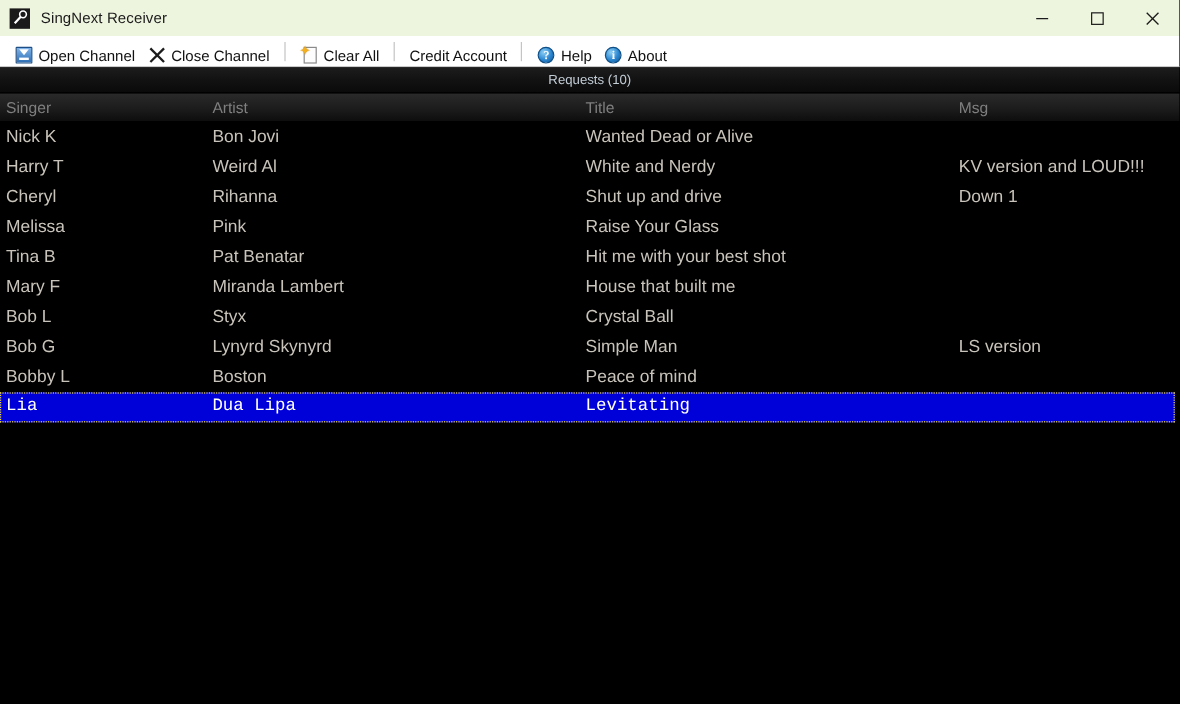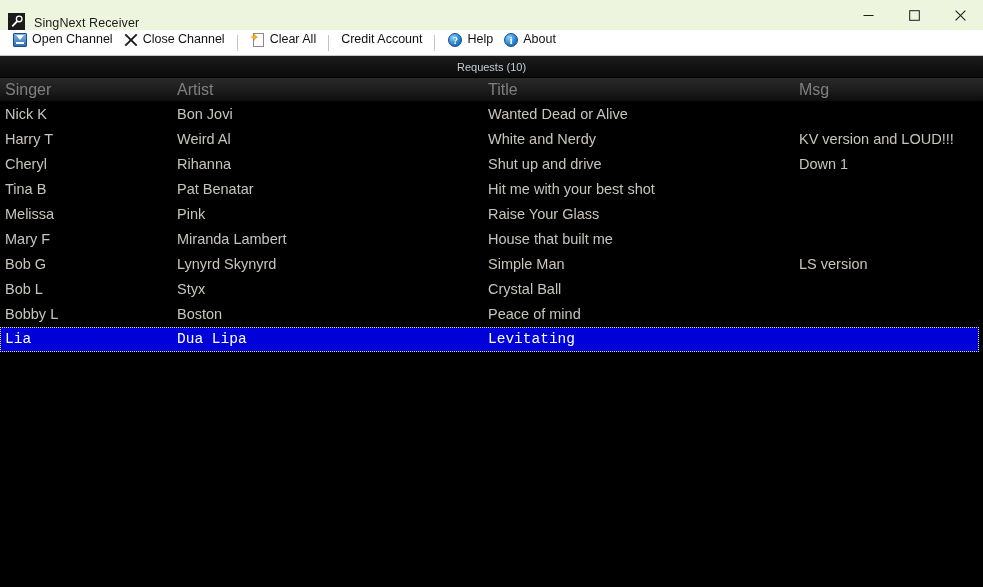--- a/index.html
+++ b/index.html
@@ -19,21 +19,21 @@
     background: #000000;
     display: flex;
     flex-direction: column;
   }
 
   
   .titlebar {
     height: 30px;
     background: #eef5df;
     display: flex;
-    align-items: flex-end;
+    align-items: center;
     flex: 0 0 30px;
     position: relative;
   }
   .titlebar-icon {
     width: 17px;
     height: 17px;
     margin-left: 8px;
     margin-right: 9px;
     background: #1a1a1a;
     display: flex;
@@ -69,21 +69,21 @@
     height: 26px;
     flex: 0 0 26px;
     background: #ffffff;
     display: flex;
     align-items: center;
     border-bottom: 1px solid #c9c9c9;
     padding-left: 7px;
   }
   .tb-item {
     display: flex;
-    align-items: flex-start;
+    align-items: flex-end;
     height: 22px;
     padding: 0 5px;
     cursor: default;
     white-space: nowrap;
   }
   .tb-icon {
     width: 16px;
     height: 16px;
     margin-right: 4px;
     flex: 0 0 16px;
@@ -178,21 +178,21 @@
     height: 24px;
     position: relative;
     background: linear-gradient(#2a2a2a 0%, #1c1c1c 55%, #0d0d0d 100%);
     border-bottom: 1px solid #000000;
   }
   .col-header .cell {
     position: absolute;
     top: 0;
     height: 24px;
     line-height: 24px;
-    font-size: 16px;
+    font-size: 13px;
     color: #7f7f7f;
     white-space: nowrap;
   }
 
   
   .list-body {
     position: relative;
     flex: 1 1 auto;
     background: #000000;
     overflow: hidden;
@@ -335,50 +335,50 @@
         <div class="cell c-title">White and Nerdy</div>
         <div class="cell c-msg">KV version and LOUD!!!</div>
       </div>
       <div class="row">
         <div class="cell c-singer">Cheryl</div>
         <div class="cell c-title">Shut up and drive</div>
         <div class="cell c-artist">Rihanna</div>
         <div class="cell c-msg">Down 1</div>
       </div>
       <div class="row">
+        <div class="cell c-singer">Melissa</div>
+        <div class="cell c-artist">Pink</div>
+        <div class="cell c-title">Raise Your Glass</div>
+        <div class="cell c-msg"></div>
+      </div>
+      <div class="row">
         <div class="cell c-singer">Tina B</div>
         <div class="cell c-artist">Pat Benatar</div>
         <div class="cell c-title">Hit me with your best shot</div>
         <div class="cell c-msg"></div>
       </div>
       <div class="row">
-        <div class="cell c-singer">Melissa</div>
-        <div class="cell c-artist">Pink</div>
-        <div class="cell c-title">Raise Your Glass</div>
-        <div class="cell c-msg"></div>
-      </div>
-      <div class="row">
         <div class="cell c-singer">Mary F</div>
         <div class="cell c-artist">Miranda Lambert</div>
         <div class="cell c-title">House that built me</div>
+        <div class="cell c-msg"></div>
+      </div>
+      <div class="row">
+        <div class="cell c-singer">Bob L</div>
+        <div class="cell c-artist">Styx</div>
+        <div class="cell c-title">Crystal Ball</div>
         <div class="cell c-msg"></div>
       </div>
       <div class="row">
         <div class="cell c-singer">Bob G</div>
         <div class="cell c-artist">Lynyrd Skynyrd</div>
         <div class="cell c-title">Simple Man</div>
         <div class="cell c-msg">LS version</div>
       </div>
       <div class="row">
-        <div class="cell c-singer">Bob L</div>
-        <div class="cell c-artist">Styx</div>
-        <div class="cell c-title">Crystal Ball</div>
-        <div class="cell c-msg"></div>
-      </div>
-      <div class="row">
         <div class="cell c-singer">Bobby L</div>
         <div class="cell c-artist">Boston</div>
         <div class="cell c-title">Peace of mind</div>
         <div class="cell c-msg"></div>
       </div>
       <div class="row selected">
         <div class="cell c-singer">Lia</div>
         <div class="cell c-artist">Dua Lipa</div>
         <div class="cell c-title">Levitating</div>
         <div class="cell c-msg"></div>

